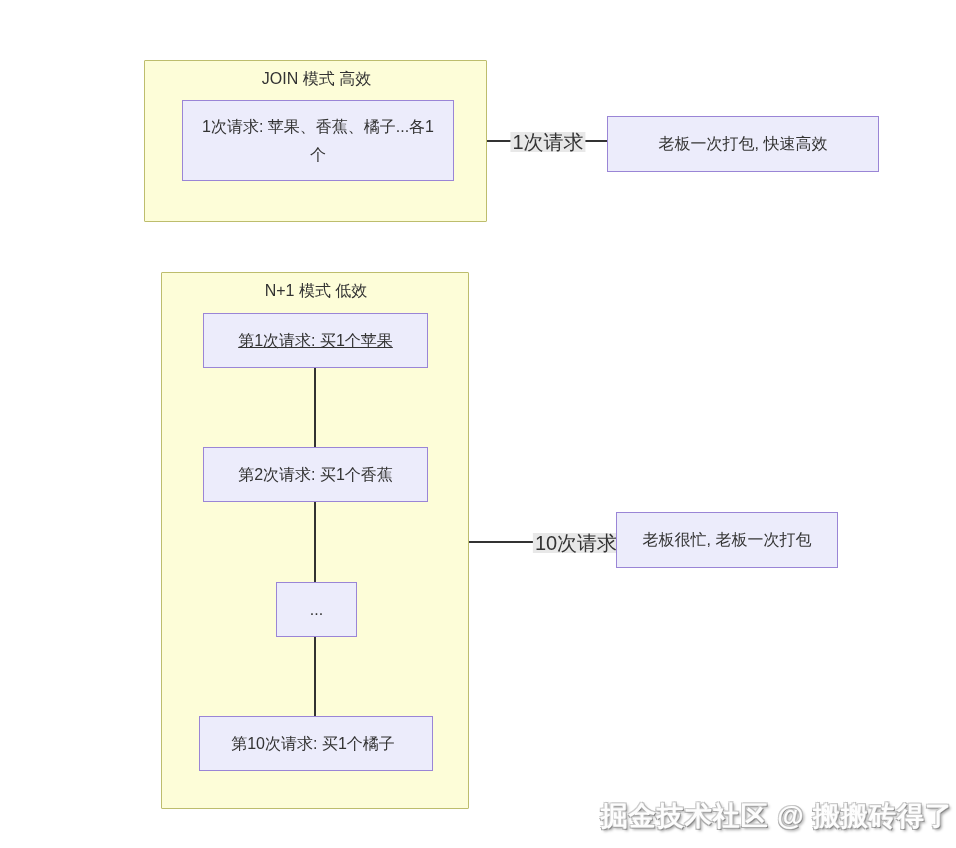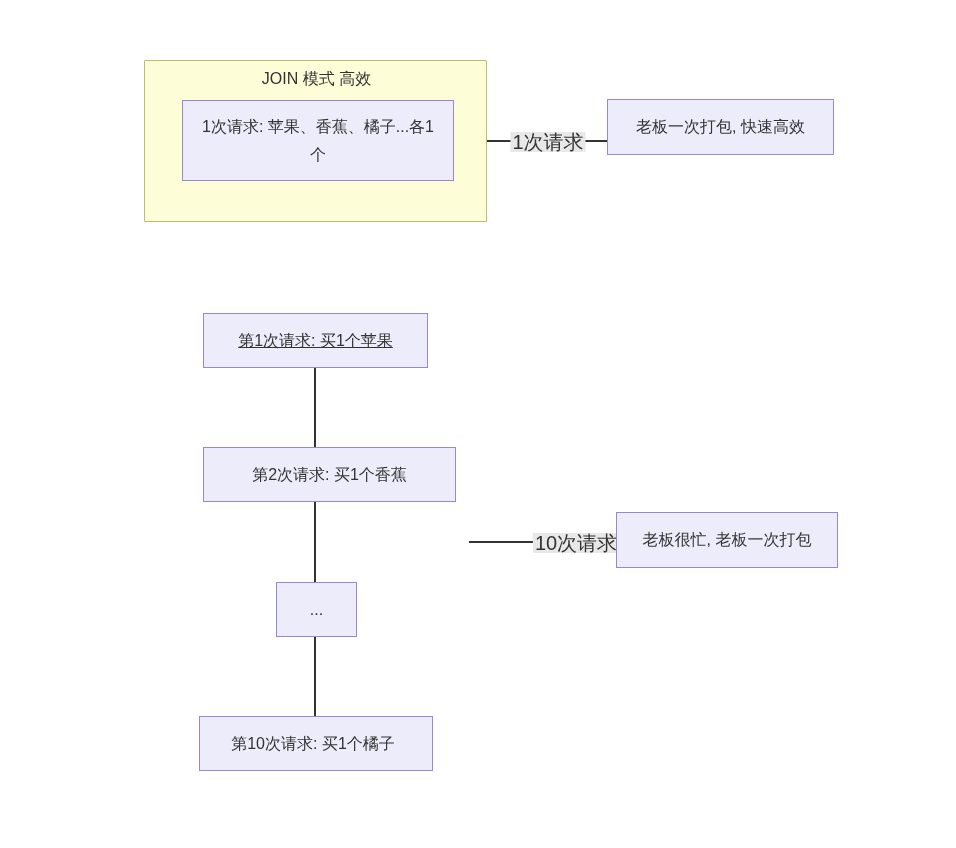--- a/index.html
+++ b/index.html
@@ -44,23 +44,23 @@
     display: flex;
     align-items: center;
     justify-content: center;
     text-align: center;
     font-size: 16px;
     line-height: 28px;
     color: var(--text, #333333);
     padding: 2px 14px;
   }
   .node-join-request { left: 178px; top: 96px;  width: 272px; height: 81px; }
-  .node-join-result  { left: 603px; top: 95px; width: 227px; height: 56px; }
+  .node-join-result  { left: 603px; top: 112px; width: 272px; height: 56px; }
   .node-step1        { left: 199px; top: 309px; width: 225px; height: 55px; text-decoration: underline; }
-  .node-step2        { left: 199px; top: 443px; width: 253px; height: 55px; }
+  .node-step2        { left: 199px; top: 443px; width: 225px; height: 55px; }
   .node-ellipsis     { left: 272px; top: 578px; width: 81px;  height: 55px; }
   .node-step10       { left: 195px; top: 712px; width: 234px; height: 55px; padding-left: 8px; }
   .node-np1-result   { left: 612px; top: 508px; width: 222px; height: 56px; }
 
   
   .hline, .vline {
     position: absolute;
     background: var(--edge-color, #333333);
   }
   .hline { height: 2px; }
@@ -110,31 +110,35 @@
   <div class="cluster cluster-join">
     <div class="cluster-title">JOIN 模式 高效</div>
   </div>
   <div class="node node-join-request">1次请求: 苹果、香蕉、橘子...各1个</div>
 
   <div class="hline edge-join"></div>
   <div class="edge-label edge-label-join">1次请求</div>
 
   <div class="node node-join-result">老板一次打包, 快速高效</div>
 
+  <div class="cluster cluster-np1">
+    <div class="cluster-title">N+1 模式 低效</div>
+  </div>
 
   <div class="node node-step1">第1次请求: 买1个苹果</div>
   <div class="vline vseg-1"></div>
 
   <div class="node node-step2">第2次请求: 买1个香蕉</div>
   <div class="vline vseg-2"></div>
 
   <div class="node node-ellipsis">...</div>
   <div class="vline vseg-3"></div>
 
   <div class="node node-step10">第10次请求: 买1个橘子</div>
 
   <div class="hline edge-np1"></div>
   <div class="edge-label edge-label-np1">10次请求</div>
 
   <div class="node node-np1-result">老板很忙, 老板一次打包</div>
 
+  <div class="watermark">掘金技术社区 @ 搬搬砖得了</div>
 
 </div>
 
 </body></html>

